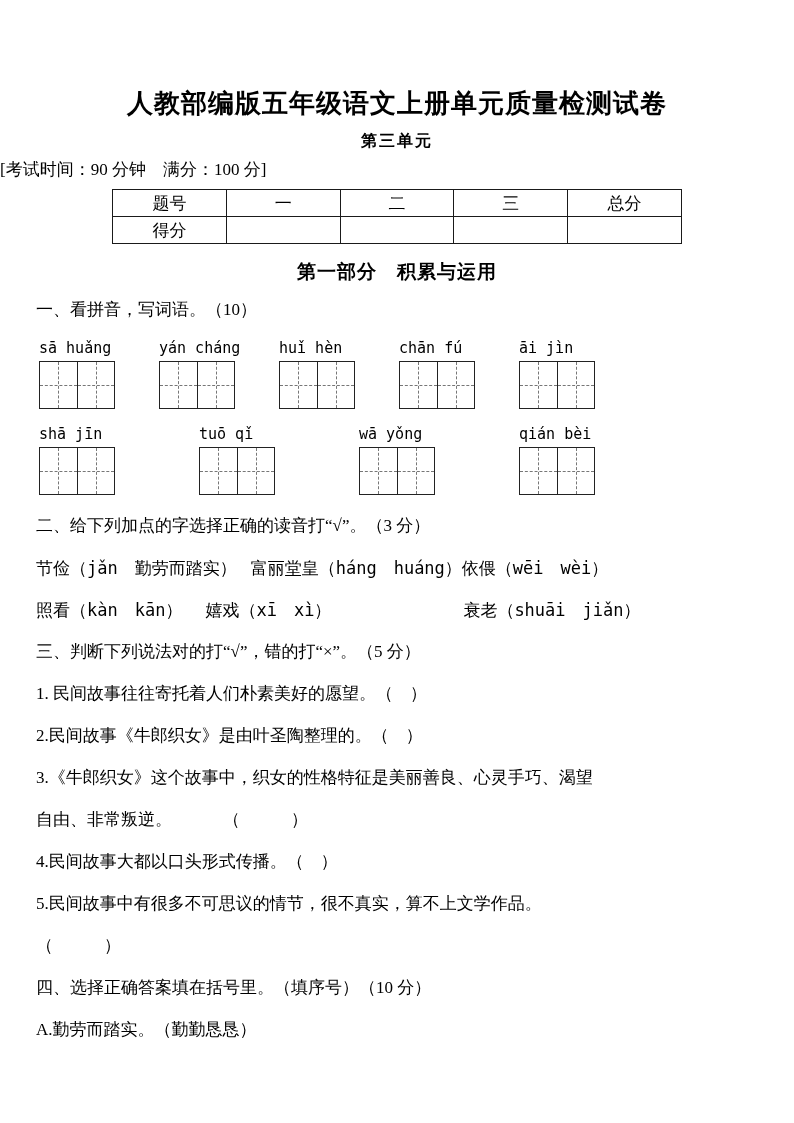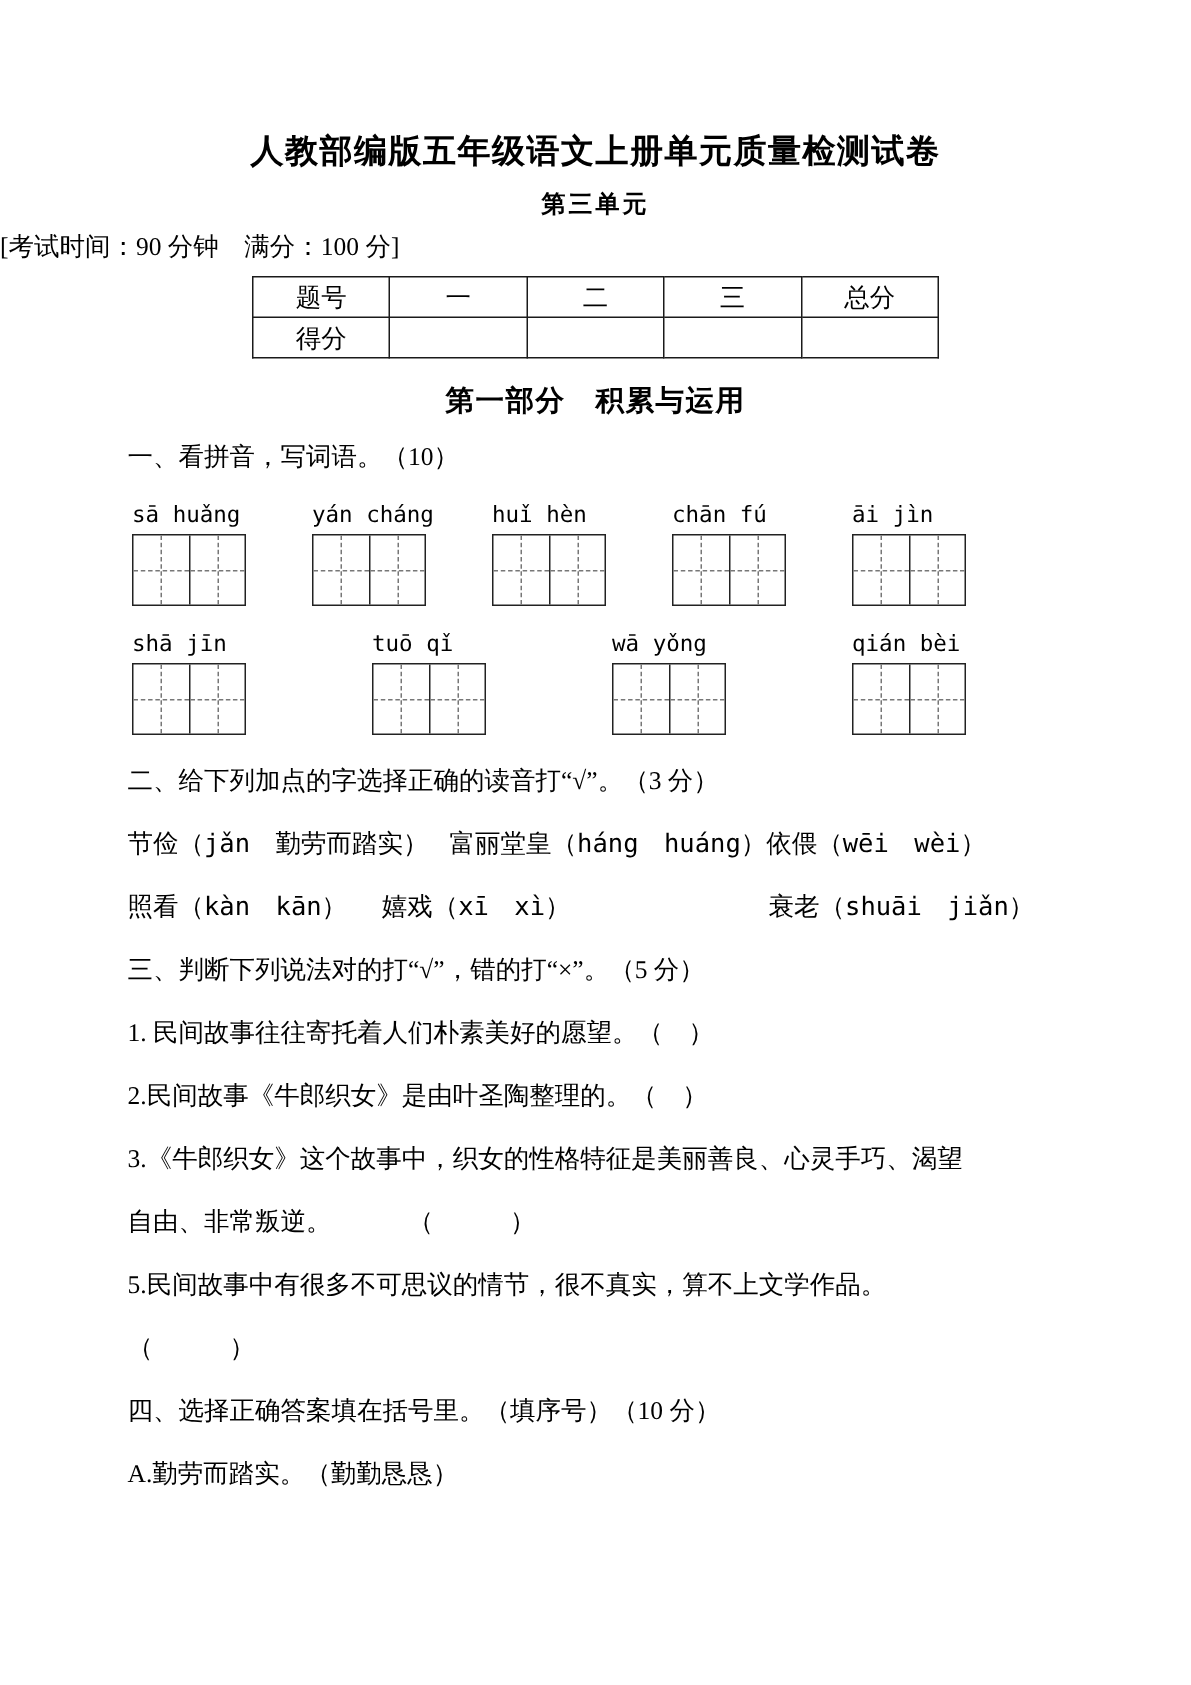--- a/index.html
+++ b/index.html
@@ -2,32 +2,32 @@
 <html><head>
 <meta charset="utf-8">
 <style>
   html,body{margin:0;padding:0;background:#888;}
   .page{
     width:794px;height:1123px;background:#ffffff;color:#000;
     margin:0 auto;position:relative;overflow:hidden;
     font-family:"Liberation Serif","DejaVu Serif",serif;
     font-size:17px;
   }
-  .content{padding:0 84px 0 85px;}
+  .content{padding:0 84px 0 36px;}
   .doc-title{
-    margin-top:86px;text-align:center;font-weight:bold;font-size:22px;
+    margin-top:86px;text-align:center;font-weight:bold;font-size:26px;
     font-family:"Liberation Sans","DejaVu Sans",sans-serif;letter-spacing:1px;
   }
   .unit-title{
     margin-top:10px;text-align:center;font-weight:bold;font-size:16px;
     font-family:"Liberation Sans","DejaVu Sans",sans-serif;letter-spacing:2px;
   }
   .exam-info{margin-top:6px;font-size:17px;}
   table.score{
-    border-collapse:collapse;margin:8px auto 0 auto;width:458px;table-layout:fixed;
+    border-collapse:collapse;margin:8px auto 0 auto;width:570px;table-layout:fixed;
   }
   table.score td,table.score th{
     border:1.6px solid #1a1a1a;height:26px;text-align:center;
     font-weight:normal;font-size:17px;padding:0;
   }
   .part-heading{
     margin-top:15px;text-align:center;font-weight:bold;font-size:19px;
     font-family:"Liberation Sans","DejaVu Sans",sans-serif;letter-spacing:1px;
   }
   .q-title{margin-top:13px;white-space:pre-wrap;}
@@ -165,19 +165,20 @@
 
     <div class="lines">
       <div class="line">二、给下列加点的字选择正确的读音打“√”。（3 分）</div>
       <div class="line mono-mix"><span class="seg">节俭（jǎn　勤劳而踏实）</span><span class="seg seg-fuli">富丽堂皇（háng　huáng）</span><span class="seg">依偎（wēi　wèi）</span></div>
       <div class="line mono-mix"><span class="seg">照看（kàn　kān）</span><span class="seg seg-kan">嬉戏（xī　xì）</span><span class="seg seg-shuai">衰老（shuāi　jiǎn）</span></div>
       <div class="line">三、判断下列说法对的打“√”，错的打“×”。（5 分）</div>
       <div class="line">1. 民间故事往往寄托着人们朴素美好的愿望。（　）</div>
       <div class="line">2.民间故事《牛郎织女》是由叶圣陶整理的。（　）</div>
       <div class="line">3.《牛郎织女》这个故事中，织女的性格特征是美丽善良、心灵手巧、渴望</div>
       <div class="line">自由、非常叛逆。　　　（　　　）</div>
+      <div class="line">4.民间故事大都以口头形式传播。（　）</div>
       <div class="line">5.民间故事中有很多不可思议的情节，很不真实，算不上文学作品。</div>
       <div class="line">（　　　）</div>
       <div class="line">四、选择正确答案填在括号里。（填序号）（10 分）</div>
       <div class="line">A.勤劳而踏实。（勤勤恳恳）</div>
     </div>
   </div>
 </div>
 
 </body></html>

